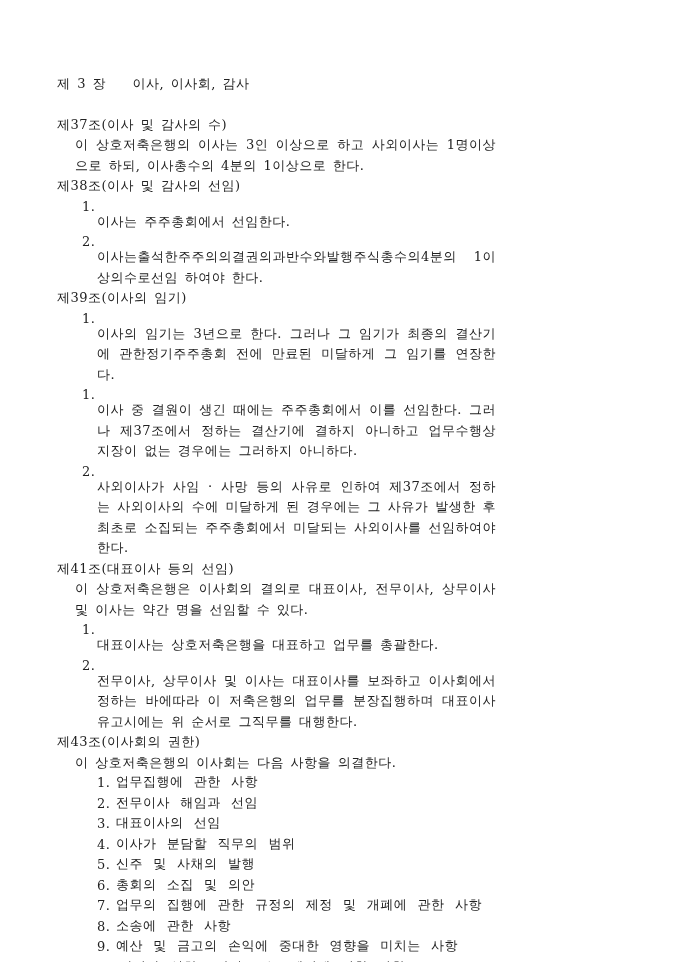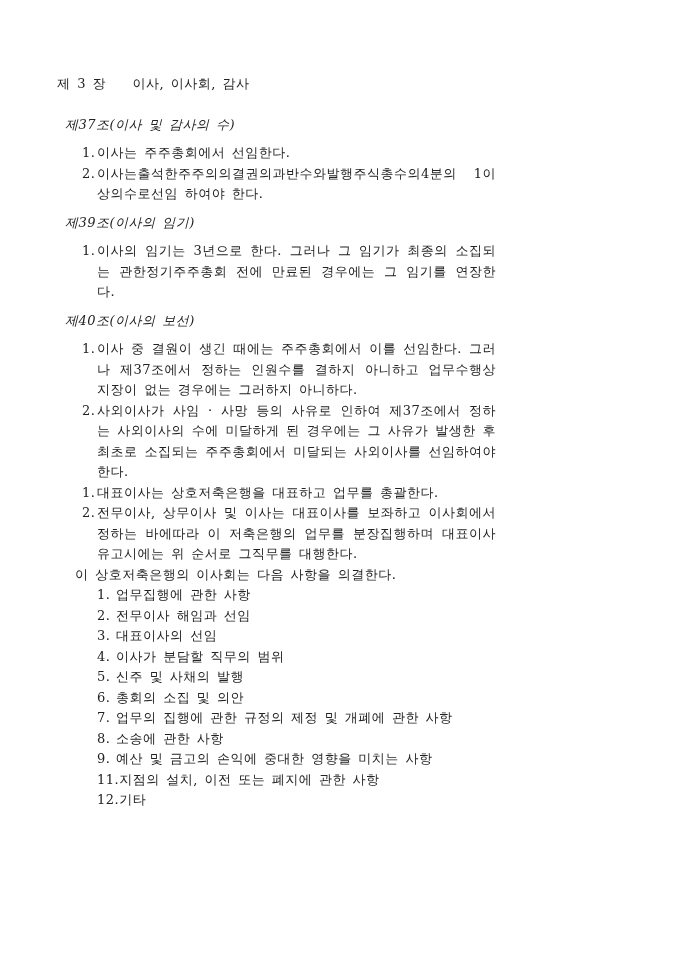--- a/index.html
+++ b/index.html
@@ -21,100 +21,107 @@
     font-size: 13px;
     line-height: 20.5px;
     letter-spacing: 0.5px;
     word-spacing: 2px;
   }
   .chapter {
     white-space: pre-wrap;
     margin: 0 0 20px 0;
   }
   .article { margin: 0; }
-  .article-title { margin: 8px; font-style: italic; }
+  .article-title { margin: 0; }
   .article-body {
     margin: 0 0 0 18px;
     text-align: justify;
   }
   .item {
     display: flex;
     margin-left: 25px;
   }
   .item-no {
     flex: 0 0 15px;
   }
   .item-text {
     flex: 1;
     text-align: justify;
+    margin-top: 15px;
   }
   .subitem {
     display: flex;
     margin-left: 40px;
   }
   .sub-no {
     flex: 0 0 19px;
   }
-  .sub-text { flex: 1; }
+  .sub-text { flex: 1; font-family: Liberation Mono, monospace; }
 </style>
 </head>
 <body>
 
 <div class="doc">
 
   <div class="chapter">제 3 장    이사, 이사회, 감사</div>
 
   <section class="article">
     <div class="article-title">제37조(이사 및 감사의 수)</div>
+    <p class="article-body">이 상호저축은행의 이사는 3인 이상으로 하고 사외이사는 1명이상으로 하되, 이사총수의 4분의 1이상으로 한다.</p>
   </section>
 
   <section class="article">
+    <div class="article-title">제38조(이사 및 감사의 선임)</div>
     <div class="item">
       <span class="item-no">1.</span>
       <span class="item-text">이사는 주주총회에서 선임한다.</span>
     </div>
     <div class="item">
       <span class="item-no">2.</span>
       <span class="item-text">이사는출석한주주의의결권의과반수와발행주식총수의4분의 1이상의수로선임 하여야 한다.</span>
     </div>
   </section>
 
   <section class="article">
     <div class="article-title">제39조(이사의 임기)</div>
     <div class="item">
       <span class="item-no">1.</span>
-      <span class="item-text">이사의 임기는 3년으로 한다. 그러나 그 임기가 최종의 소집되는 관한정기주주총회 전에 만료된 경우에는 그 임기를 연장한다.</span>
+      <span class="item-text">이사의 임기는 3년으로 한다. 그러나 그 임기가 최종의 결산기에 관한정기주주총회 전에 만료된 미달하게 그 임기를 연장한다.</span>
     </div>
   </section>
 
   <section class="article">
-    <div class="article-title">제40조(이사의 보선)</div>
     <div class="item">
       <span class="item-no">1.</span>
-      <span class="item-text">이사 중 결원이 생긴 때에는 주주총회에서 이를 선임한다. 그러나 제37조에서 정하는 인원수를 결하지 아니하고 업무수행상 지장이 없는 경우에는 그러하지 아니하다.</span>
+      <span class="item-text">이사 중 결원이 생긴 때에는 주주총회에서 이를 선임한다. 그러나 제37조에서 정하는 결산기에 결하지 아니하고 업무수행상 지장이 없는 경우에는 그러하지 아니하다.</span>
     </div>
     <div class="item">
       <span class="item-no">2.</span>
       <span class="item-text">사외이사가 사임 · 사망 등의 사유로 인하여 제37조에서 정하는 사외이사의 수에 미달하게 된 경우에는 그 사유가 발생한 후 최초로 소집되는 주주총회에서 미달되는 사외이사를 선임하여야 한다.</span>
     </div>
   </section>
 
+  <section class="article">
+    <div class="article-title">제41조(대표이사 등의 선임)</div>
+    <p class="article-body">이 상호저축은행은 이사회의 결의로 대표이사, 전무이사, 상무이사 및 이사는 약간 명을 선임할 수 있다.</p>
+  </section>
 
   <section class="article">
     <div class="item">
       <span class="item-no">1.</span>
       <span class="item-text">대표이사는 상호저축은행을 대표하고 업무를 총괄한다.</span>
     </div>
     <div class="item">
       <span class="item-no">2.</span>
       <span class="item-text">전무이사, 상무이사 및 이사는 대표이사를 보좌하고 이사회에서 정하는 바에따라 이 저축은행의 업무를 분장집행하며 대표이사 유고시에는 위 순서로 그직무를 대행한다.</span>
     </div>
   </section>
 
   <section class="article">
+    <div class="article-title">제43조(이사회의 권한)</div>
     <p class="article-body">이 상호저축은행의 이사회는 다음 사항을 의결한다.</p>
 
     <div class="subitem">
       <span class="sub-no">1.</span>
       <span class="sub-text">업무집행에 관한 사항</span>
     </div>
     <div class="subitem">
       <span class="sub-no">2.</span>
       <span class="sub-text">전무이사 해임과 선임</span>
     </div>

